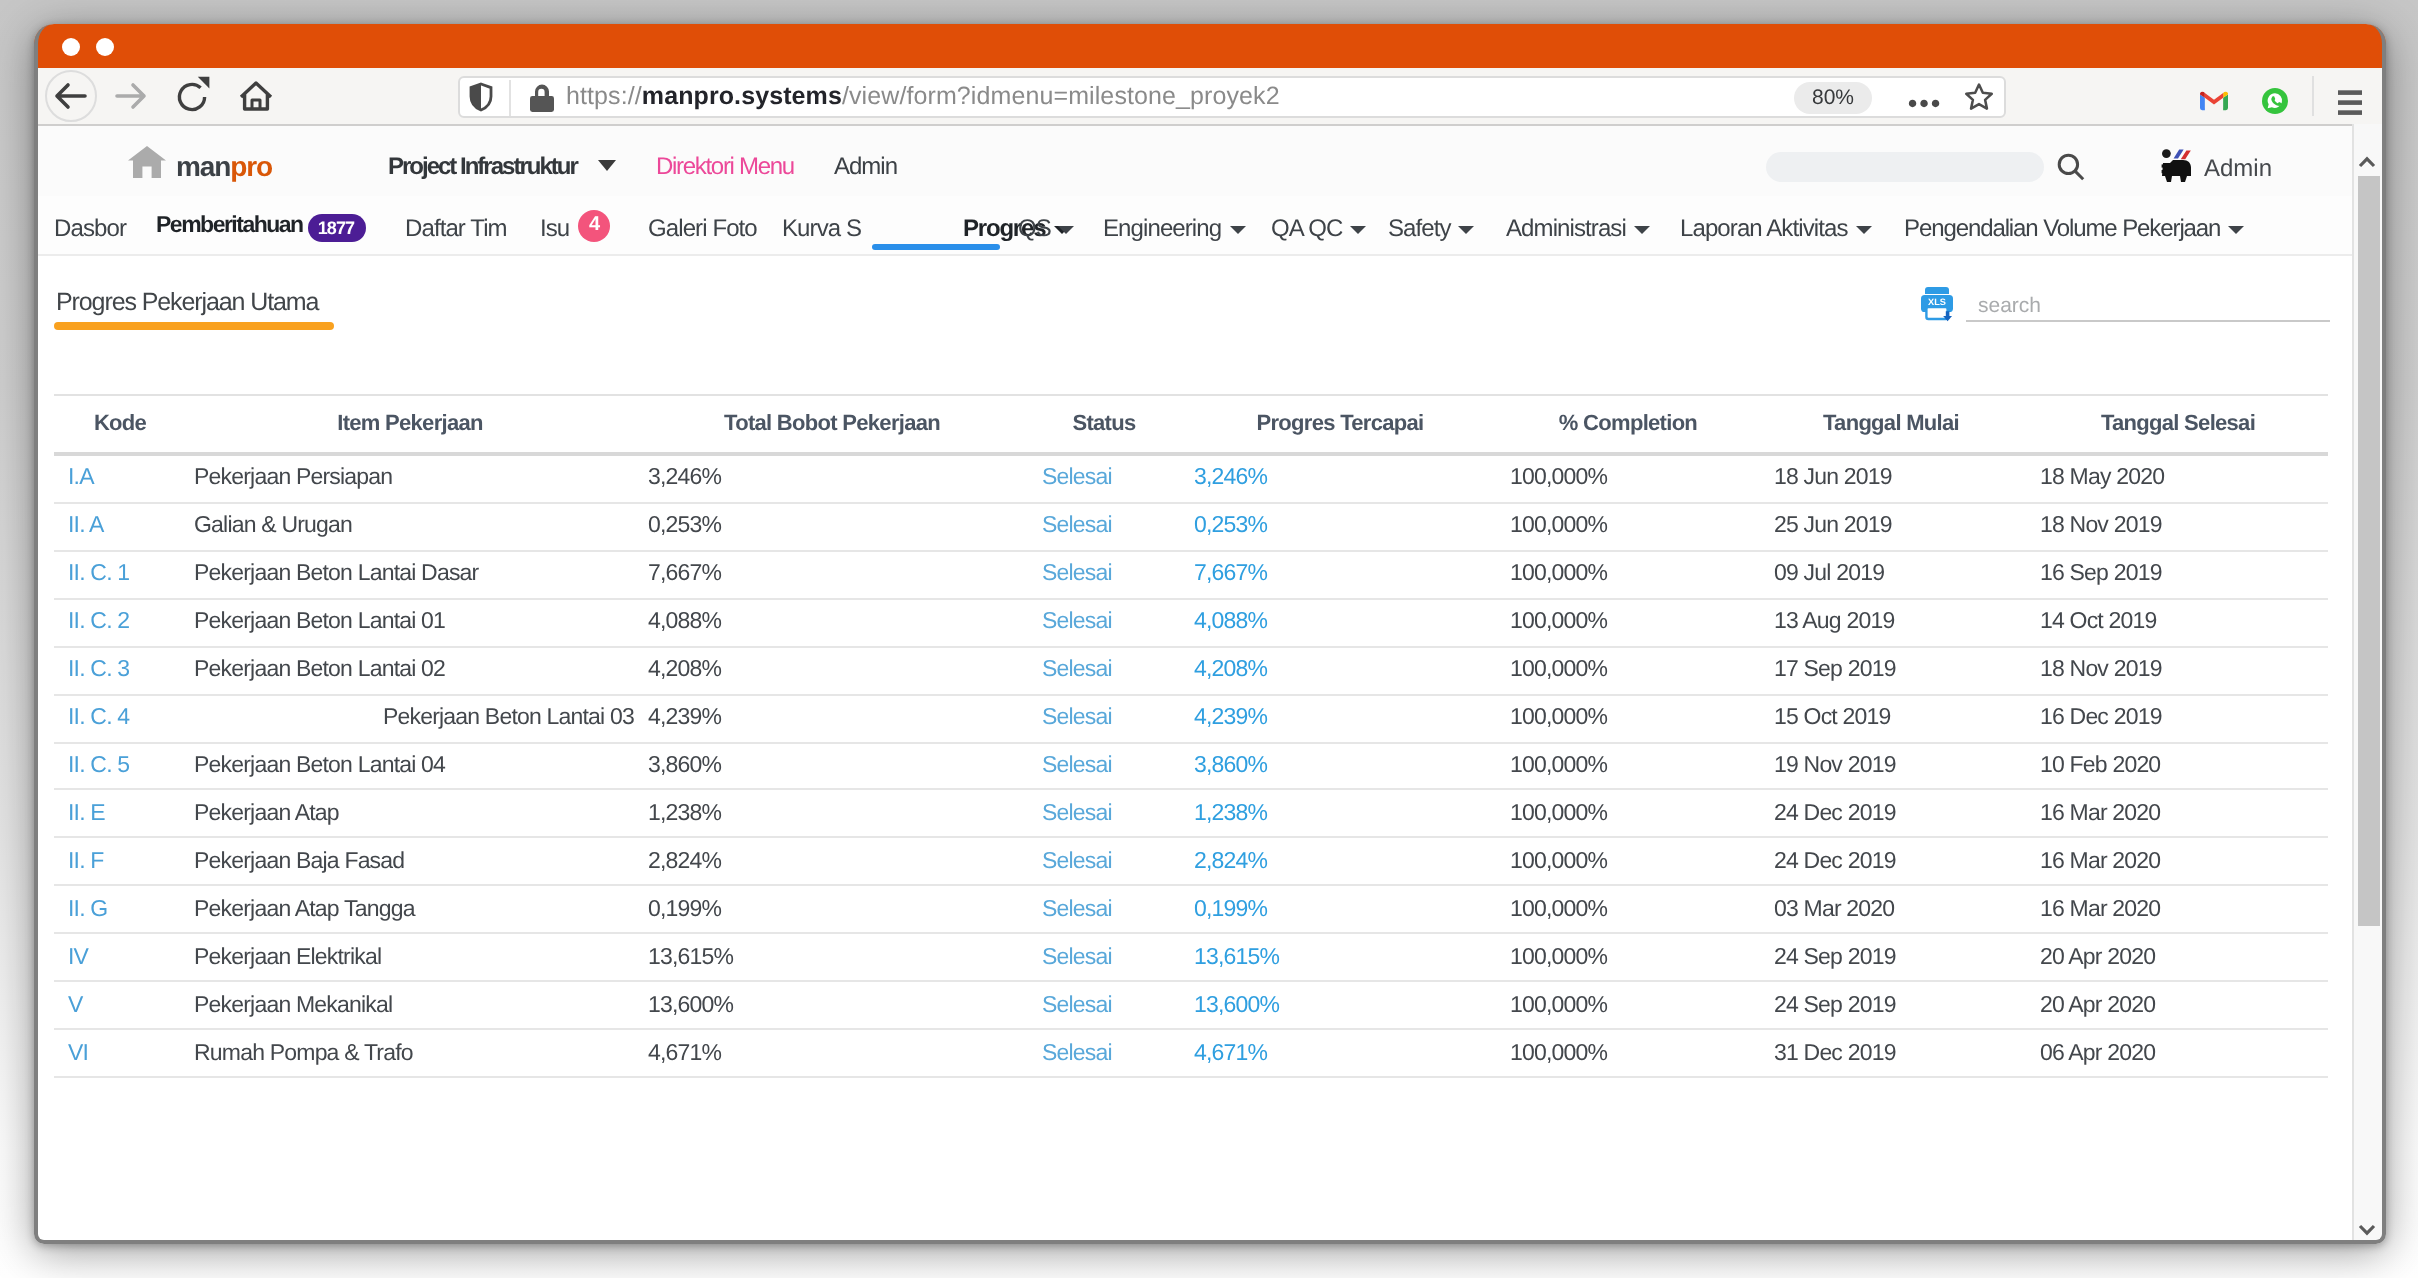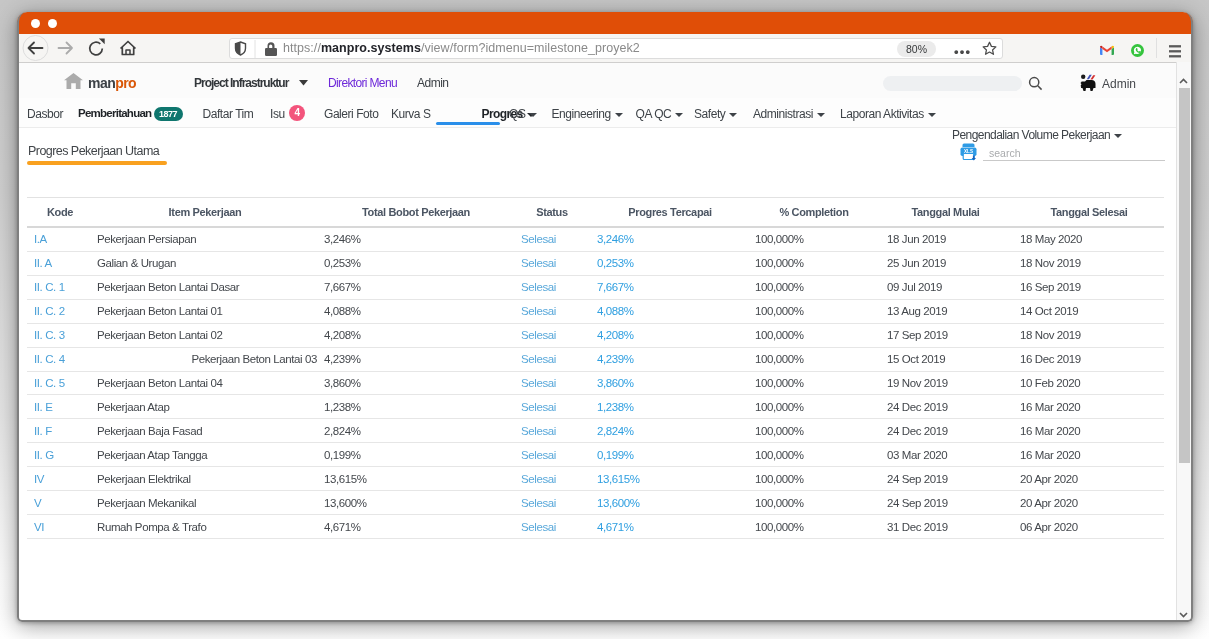--- a/index.html
+++ b/index.html
@@ -123,21 +123,21 @@
   </svg>
 
 <svg class="abs" style="left:64px;top:73px;z-index:7;" width="19" height="16" viewBox="0 0 19 16">
   <path d="M9.5 0 L19 7.2 H16.5 V16 H11.8 V10.2 H7.2 V16 H2.5 V7.2 H0 z" fill="#ababab"></path>
 </svg>
 <div class="abs" style="left:88px;top:74.5px;z-index:7;font-size:14px;font-weight:700;color:#3c4146;letter-spacing:-0.55px;">man<span style="color:#d95708;">pro</span></div>
 <div class="abs" style="left:194px;top:75.5px;z-index:7;font-size:12px;font-weight:700;color:#33373b;letter-spacing:-1.0px;">Project Infrastruktur</div>
 <svg class="abs" style="left:299px;top:80px;z-index:7;" width="9" height="6" viewBox="0 0 9 6">
     <path d="M0 0 H9 L4.5 5.5 z" fill="#3a3a3a"></path>
   </svg>
-<div class="abs" style="left:328px;top:75.5px;z-index:7;font-size:12px;color:#6d28d9;letter-spacing:-0.65px;">Direktori Menu</div>
+<div class="abs" style="left:328px;top:75.5px;z-index:7;font-size:12px;color:#ec4899;letter-spacing:-0.65px;">Direktori Menu</div>
 <div class="abs" style="left:417px;top:75.5px;z-index:7;font-size:12px;color:#3c4146;letter-spacing:-0.5px;">Admin</div>
 <div class="abs" style="left:883px;top:76px;width:139px;height:15px;background:#eef0f2;border-radius:8px;z-index:7;"></div>
 <svg class="abs" style="left:1028px;top:76px;z-index:7;" width="15" height="15" viewBox="0 0 15 15">
   <circle cx="6.2" cy="6.2" r="4.6" fill="none" stroke="#4a4a4a" stroke-width="1.5"></circle>
   <line x1="9.8" y1="9.8" x2="13.6" y2="13.6" stroke="#4a4a4a" stroke-width="1.5"></line>
 </svg>
 <svg class="abs" style="left:1080px;top:74px;z-index:7;" width="17" height="18" viewBox="0 0 17 18">
   <circle cx="3.2" cy="2.8" r="2.2" fill="#1a1a1a"></circle>
   <path d="M6.8 5.2 L9.6 0.8 L11.8 0.8 L9 5.2 z" fill="#3f51b5"></path>
   <path d="M10.4 5.6 L13.2 1.2 L15.4 1.2 L12.6 5.6 z" fill="#d32f2f"></path>
@@ -153,35 +153,35 @@
   <rect x="3.2" y="10.5" width="10.6" height="6" rx="1" fill="#fff" stroke="#2e9be5" stroke-width="1.2"></rect>
   <text x="8.5" y="9.6" font-size="4.6" font-weight="bold" fill="#ffffff" text-anchor="middle" font-family="Liberation Sans,sans-serif">XLS</text>
   <g>
     <line x1="13.8" y1="12.6" x2="13.8" y2="16.2" stroke="#1565c0" stroke-width="1.8"></line>
     <path d="M11.6 15 L13.8 17.6 L16 15 z" fill="#1565c0"></path>
   </g>
 </svg>
 
 <div class="ni" style="left:27px;">Dasbor</div>
 <div class="ni" style="left:78px;top:107px;font-size:11.5px;letter-spacing:-0.75px;font-weight:700;color:#1f2327;">Pemberitahuan</div>
-<div class="ni" style="left:153.5px;top:106.5px;width:29px;height:14px;background:#0f766e;border-radius:7px;color:#fff;font-size:9px;font-weight:700;text-align:center;line-height:14.5px;">1877</div>
+<div class="ni" style="left:153.5px;top:106.5px;width:29px;height:14px;background:#4c1d95;border-radius:7px;color:#fff;font-size:9px;font-weight:700;text-align:center;line-height:14.5px;">1877</div>
 <div class="ni" style="left:202.5px;">Daftar Tim</div>
 <div class="ni" style="left:270px;">Isu</div>
 <div class="ni" style="left:289px;top:105px;width:16px;height:16px;background:#f3547c;border-radius:50%;color:#fff;font-size:10px;font-weight:700;text-align:center;line-height:16px;">4</div>
 <div class="ni" style="left:324px;">Galeri Foto</div>
 <div class="ni" style="left:391px;">Kurva S</div>
 <div class="ni" style="left:445.5px;letter-spacing:-0.6px;font-weight:700;color:#1f2327;padding-left:36px;">Progres<span class="caret" style="border-top-color:#1f2327;"></span></div>
 <div class="abs" style="left:436px;top:121.5px;width:64px;height:3px;background:#2a8fea;border-radius:2px;z-index:5;"></div>
 <div class="ni" style="left:509px;">QS<span class="caret"></span></div>
 <div class="ni" style="left:551.5px;">Engineering<span class="caret"></span></div>
 <div class="ni" style="left:635.5px;">QA QC<span class="caret"></span></div>
 <div class="ni" style="left:694px;">Safety<span class="caret"></span></div>
 <div class="ni" style="left:753px;">Administrasi<span class="caret"></span></div>
 <div class="ni" style="left:840px;">Laporan Aktivitas<span class="caret"></span></div>
-<div class="ni" style="left:952px;letter-spacing:-0.55px;margin-top:21px;">Pengendalian Volume Pekerjaan<span class="caret"></span></div>
+<div class="ni" style="left:952px;letter-spacing:-0.55px;">Pengendalian Volume Pekerjaan<span class="caret"></span></div>
 
 <div class="abs" style="left:28px;top:144px;font-size:12.5px;color:#414549;z-index:4;letter-spacing:-0.55px;">Progres Pekerjaan Utama</div>
 <div class="abs" style="left:27px;top:161px;width:140px;height:3.5px;background:#f9a11f;border-radius:2px;z-index:4;"></div>
 
 <div class="abs" style="left:989px;top:146.5px;font-size:10.5px;color:#a9abad;z-index:4;">search</div>
 <div class="abs" style="left:983px;top:160px;width:182px;height:1px;background:#c9c9c9;z-index:4;"></div>
 
 <table class="grid">
 <colgroup>
 <col style="width:66px">

